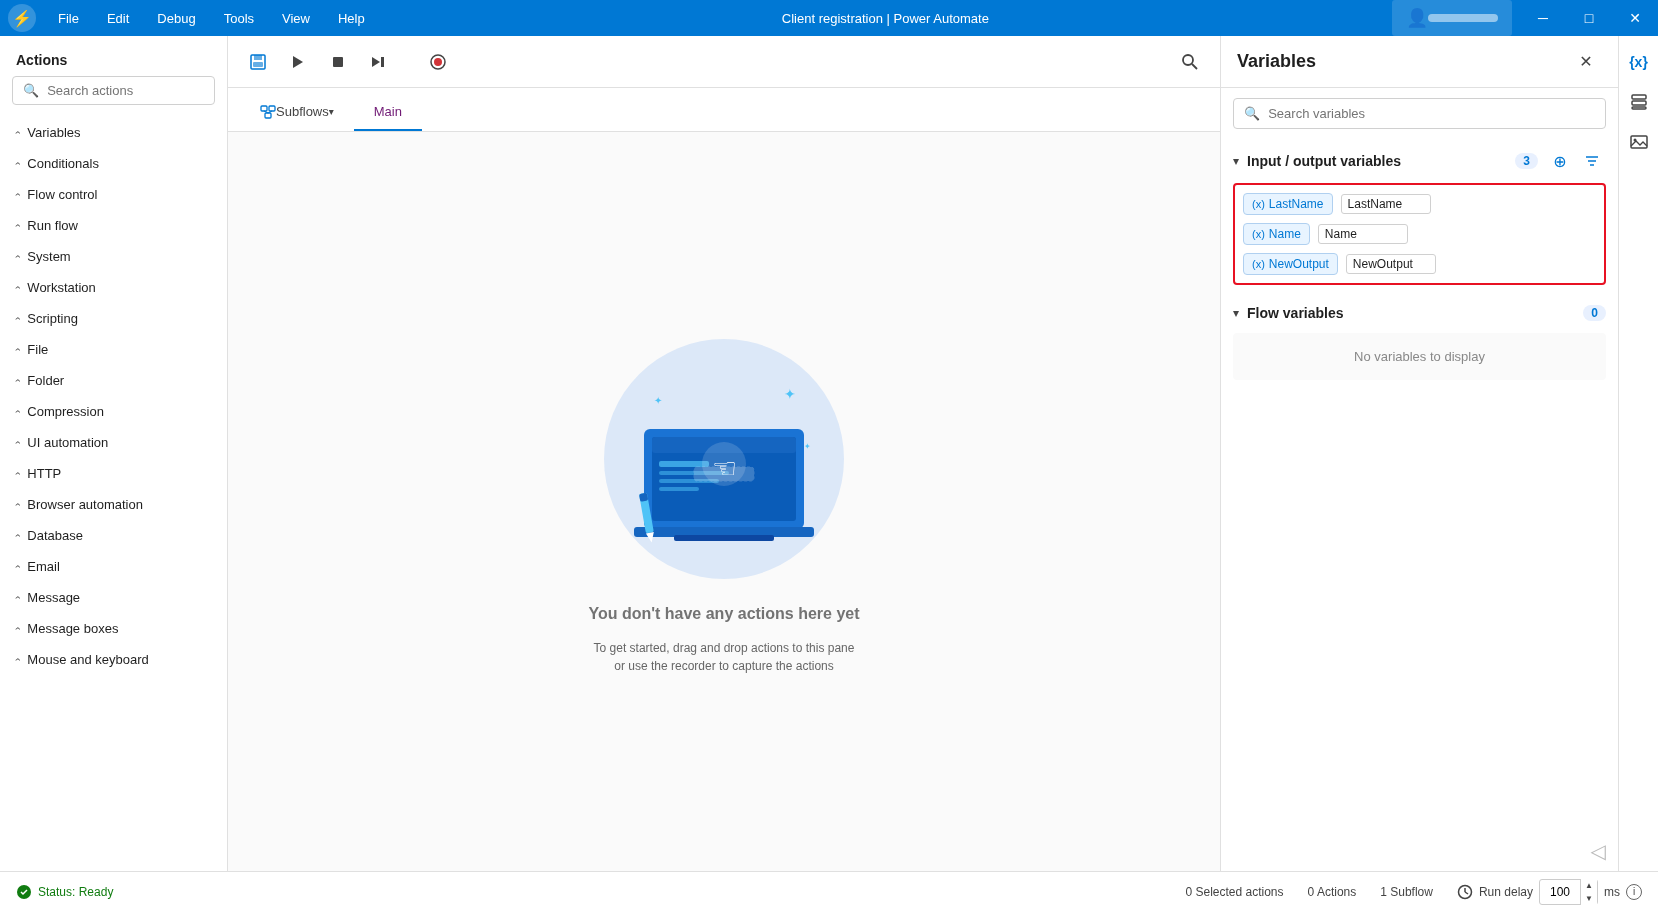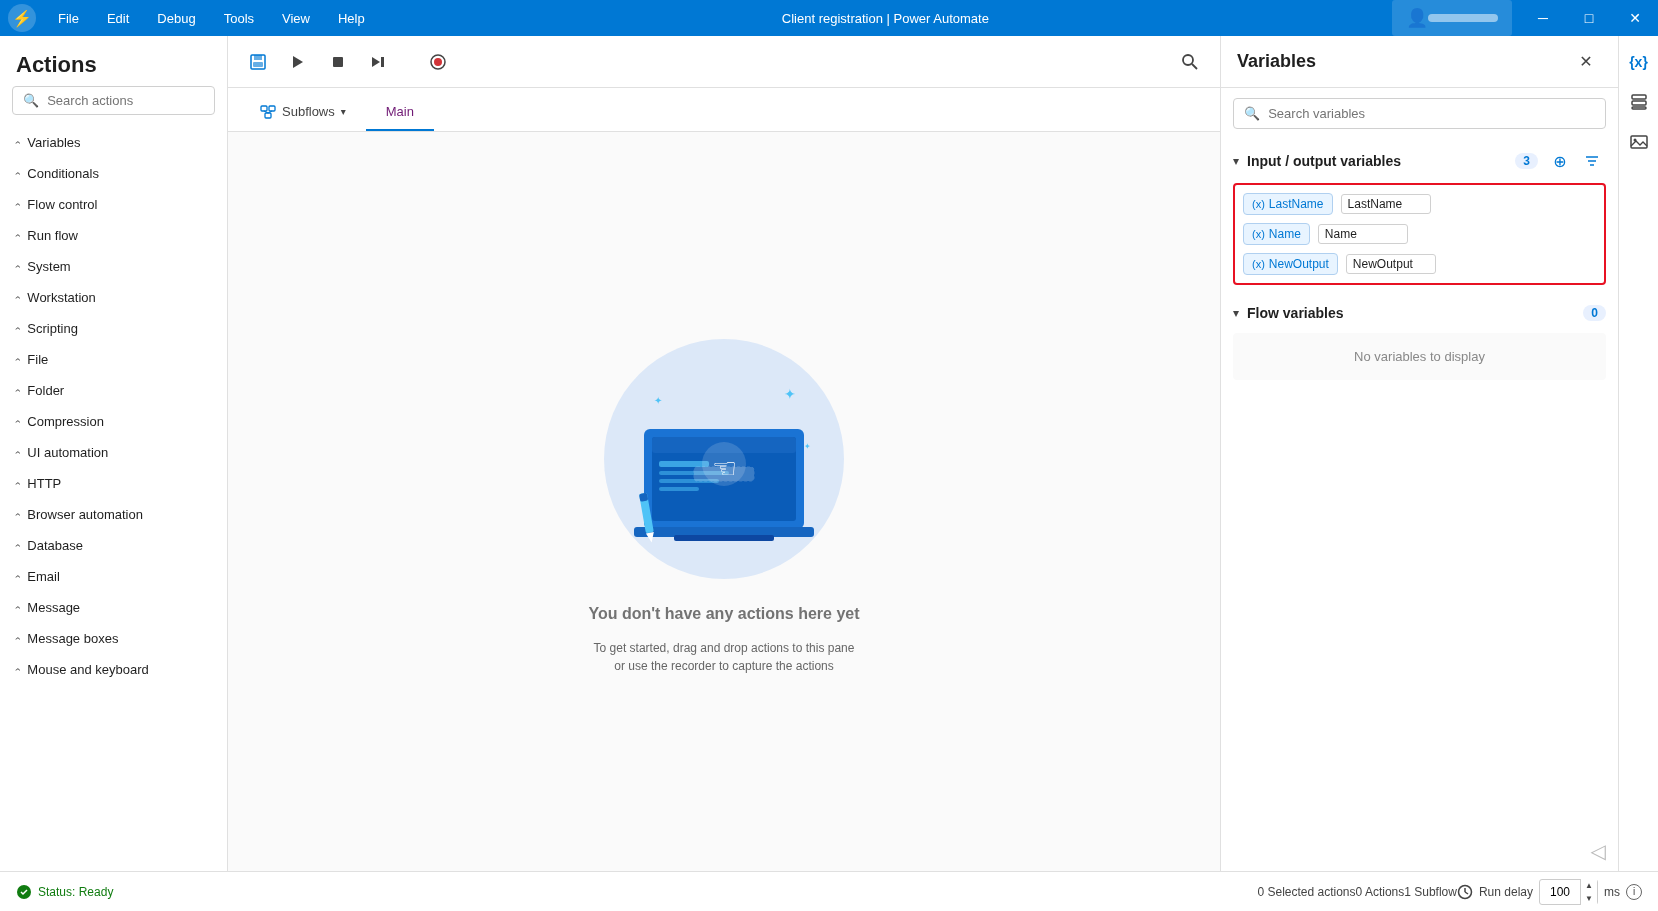--- a/index.html
+++ b/index.html
@@ -27,21 +27,21 @@
 
     
     .app-body { display: flex; flex: 1; overflow: hidden; }
 
     
     .actions-panel {
       width: 228px; background: white; display: flex; flex-direction: column;
       border-right: 1px solid #e0e0e0; flex-shrink: 0;
     }
     .panel-title {
-      padding: 16px 16px 8px; font-size: 22px; font-weight: 600; color: #1f1f1f;
+      padding: 16px 16px 8px; font-size: 14px; font-weight: 600; color: #1f1f1f;
     }
     .search-box {
       margin: 0 12px 8px; display: flex; align-items: center;
       border: 1px solid #d0d0d0; border-radius: 4px; padding: 6px 10px;
       background: white; gap: 8px;
     }
     .search-box input {
       border: none; outline: none; font-size: 13px; color: #666; flex: 1; background: transparent;
     }
     .search-icon-sm { color: #666; font-size: 13px; }
@@ -72,21 +72,21 @@
       cursor: pointer; color: #444; font-size: 16px;
     }
 
     
     .tabs-bar {
       height: 44px; background: white; border-bottom: 1px solid #e0e0e0;
       display: flex; align-items: flex-end; padding: 0 12px; gap: 0;
     }
     .tab {
       padding: 10px 20px; font-size: 13px; cursor: pointer; color: #444;
-      border-bottom: 2px solid transparent; display: flex; align-items: center; gap: 6px;
+      border-bottom: 2px solid transparent; display: flex; align-items: center; 
     }
     .tab.active { color: #701a75; border-bottom: 2px solid #0078d4; font-weight: 500; }
 
     
     .canvas-area {
       flex: 1; display: flex; align-items: center; justify-content: center;
       flex-direction: column; gap: 16px; background: #fafafa;
     }
     .empty-illustration {
       width: 260px; height: 260px; position: relative;
@@ -98,21 +98,21 @@
     .empty-title {
       font-size: 16px; font-weight: 600; color: #737373;
     }
     .empty-subtitle {
       font-size: 12px; color: #666; text-align: center; line-height: 1.5;
     }
 
     
     .status-bar {
       height: 40px; background: white; border-top: 1px solid #e0e0e0;
-      display: flex; align-items: center; padding: 0 16px; font-size: 12px; color: #444;
+      display: flex; align-items: center; padding: 0 16px; gap: 24px; font-size: 12px; color: #444;
     }
     .status-ready { display: flex; align-items: center; gap: 6px; color: #107c10; }
     .status-item { display: flex; align-items: center; gap: 4px; }
 
     
     .variables-panel {
       width: 398px; background: white; display: flex; flex-direction: column;
       border-left: 1px solid #e0e0e0; flex-shrink: 0;
     }
     .var-panel-header {

